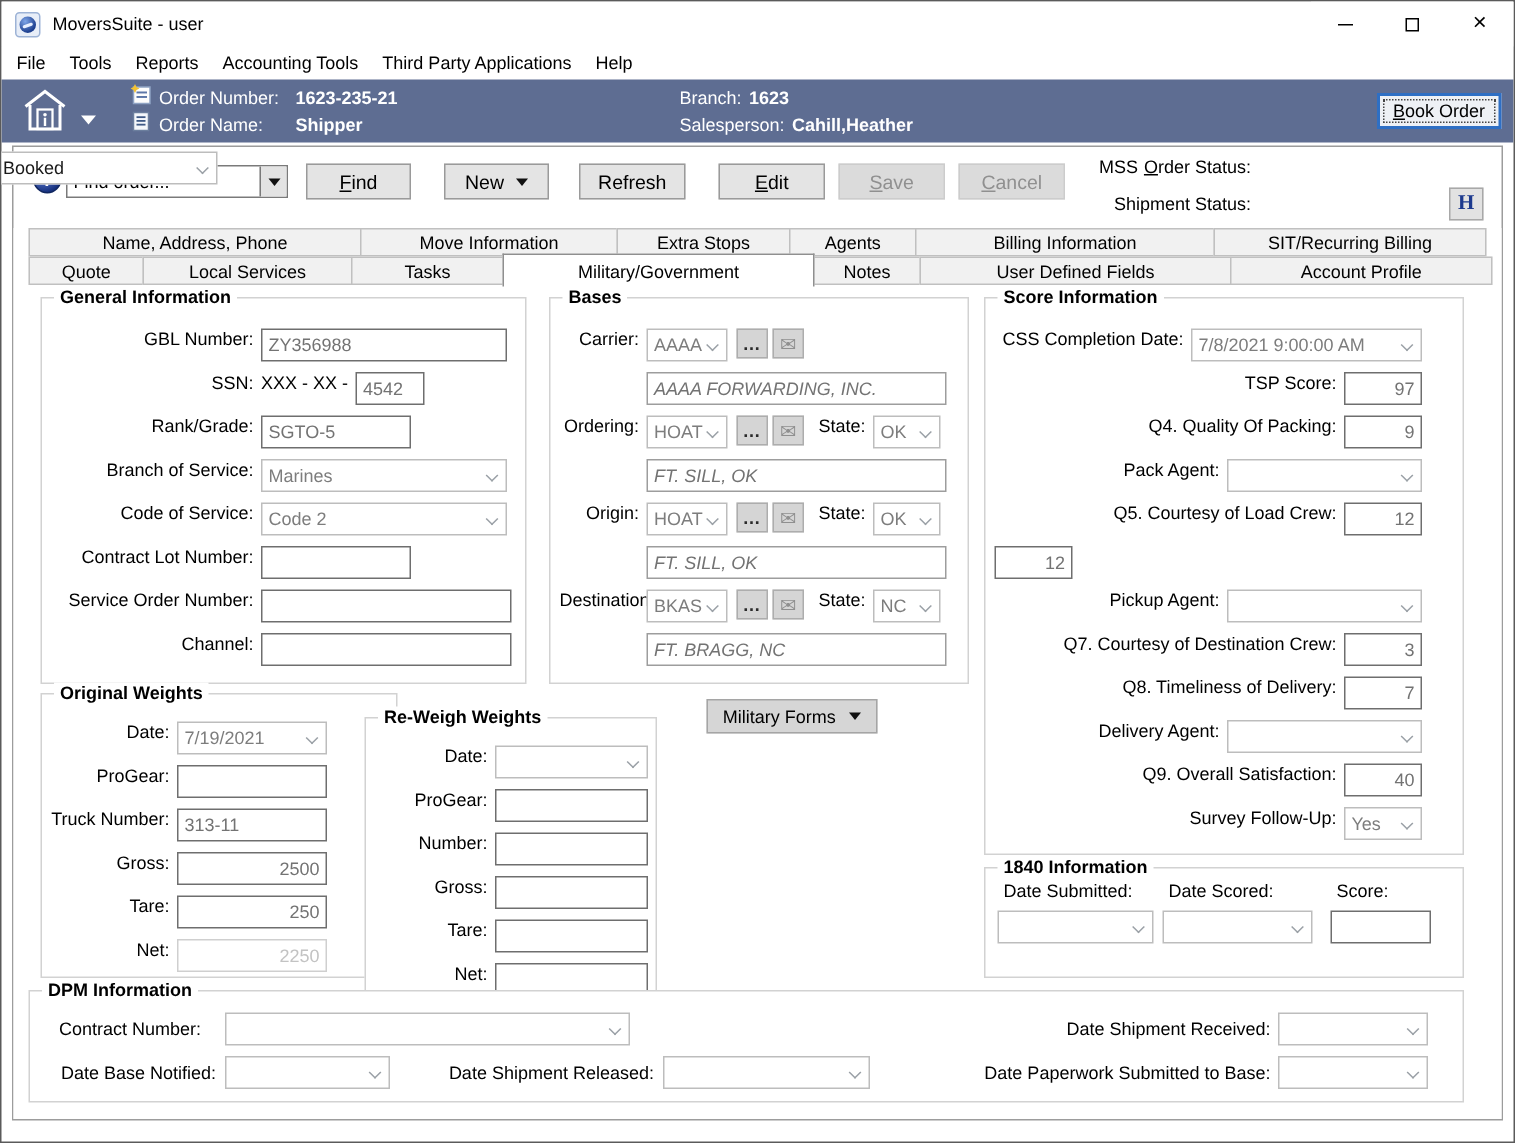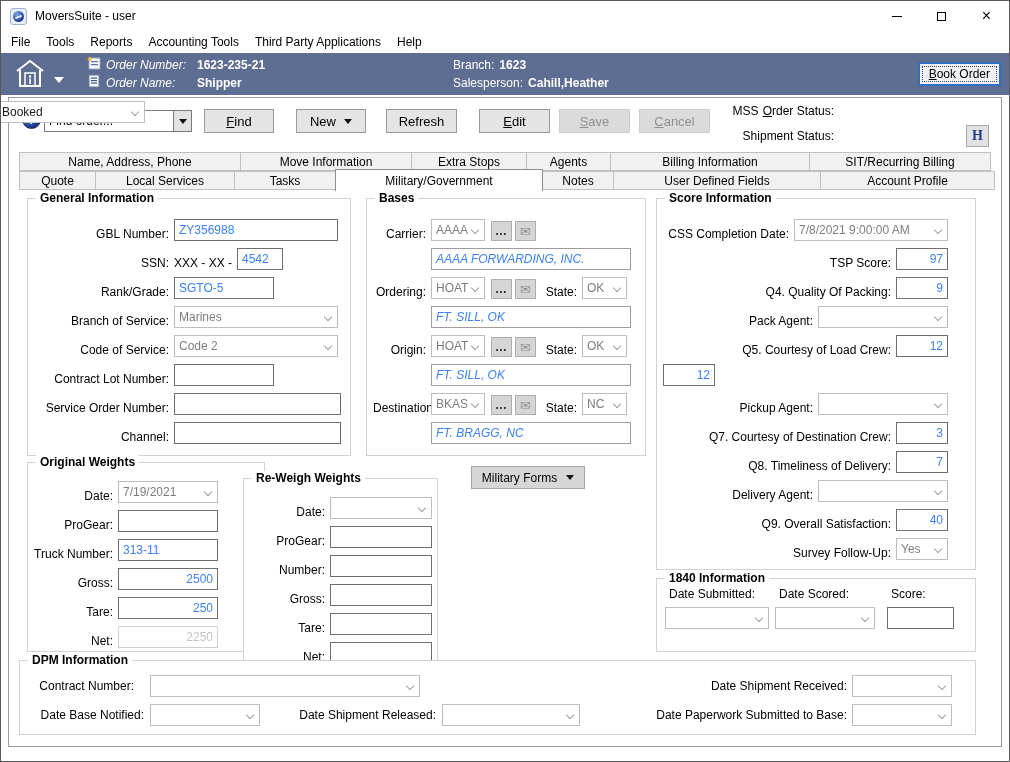--- a/index.html
+++ b/index.html
@@ -20,21 +20,21 @@
   
   .menubar { height:22px; flex:none; display:flex; align-items:center; padding-left:2px; background:#fff; }
   .menu-item { padding:3px 8px; }
 
   
   .orderbar { height:42px; flex:none; background:#5e6d92; color:#fff; position:relative; }
   .home-group { position:absolute; left:12px; top:5px; display:flex; align-items:center; }
   .home-caret { width:0; height:0; border-left:5px solid transparent; border-right:5px solid transparent; border-top:6px solid #fff; margin-left:7px; margin-top:8px; }
   .order-fields { position:absolute; left:86px; top:4px; display:flex; flex-direction:column; gap:3px; }
   .of-row { display:flex; align-items:center; gap:5px; height:15px; }
-  .of-label { width:86px;font-style:italic; }
+  .of-label { width:86px; }
   .of-value { font-weight:bold; }
   .branch-fields { position:absolute; left:452px; top:4px; display:flex; flex-direction:column; gap:3px; }
   .bf-row { display:flex; align-items:center; gap:5px; height:15px; }
   .book-order { position:absolute; right:8px; top:9px; height:24px; padding:0 9px; background:#eef1f5; border:2px solid #2e6fc4; color:#000; font-size:12px; display:flex; align-items:center; outline:1px dotted #444; outline-offset:-5px; }
   .u1 { display:inline-block; }
   .u1::first-letter { text-decoration:underline; }
   .mini-doc-icon { display:inline-block; }
 
   
   .mainpanel { margin:2px 7px 0; height:650px; flex:none; border:1px solid #9c9c9c; background:#fff; display:flex; flex-direction:column; }
@@ -59,25 +59,25 @@
   .tabstrip { flex:none; padding-left:10px; background:#fff; position:relative; z-index:2; }
   .tabrow { display:flex; height:19px; }
   .tab { flex:none; border:1px solid #c0c0c0; background:#f1f1f1; display:flex; align-items:center; justify-content:center; margin-right:-1px; white-space:nowrap; position:relative; }
   .tab.active { background:#fff; border-color:#8f8f8f; border-bottom:none; height:22px; margin-top:-2px; z-index:3; }
 
   
   .content { flex:1; position:relative; background:#fff; }
   .gb { position:absolute; border:1px solid #d2d2d2; background:#fff; }
   .gb-legend { position:absolute; top:-8px; left:8px; background:#fff; padding:0 4px; font-weight:bold; white-space:nowrap; }
   .gb-pad { padding-top:20px; }
-  .frow { display:flex; align-items:flex-end; height:22px; margin-bottom:7px; padding-left:6px; }
+  .frow { display:flex; align-items:flex-start; height:22px; margin-bottom:7px; padding-left:6px; }
   .lbl { text-align:right; padding-right:5px; flex:none; white-space:nowrap; }
   .fill-lbl { flex:1; text-align:right; padding-right:5px; white-space:nowrap; }
 
-  .tb { height:22px; border:1px solid #6e6e6e; background:#fff; padding:0 4px; display:flex; align-items:center; color:#3b82f6; flex:none; overflow:hidden; white-space:nowrap; }
+  .tb { height:22px; border:1px solid #6e6e6e; background:#fff; padding:0 4px; display:flex; align-items:center; color:#737373; flex:none; overflow:hidden; white-space:nowrap; }
   .tb.right { justify-content:flex-end; }
   .tb.dis { border-color:#cfcfcf; color:#c3c3c3; }
   .tb.name { font-style:italic; border-color:#9d9d9d; }
   .cmb { height:22px; border:1px solid #bdbdbd; background:#fff; padding:0 18px 0 4px; position:relative; display:flex; align-items:center; color:#7d7d7d; flex:none; overflow:hidden; white-space:nowrap; }
   .cmb.dark-text { color:#1a1a1a; }
   .chev { position:absolute; right:6px; top:7px; width:6px; height:6px; border-right:1px solid #9aa0a6; border-bottom:1px solid #9aa0a6; transform:rotate(45deg); }
   .mini-btn { width:21px; height:20px; background:#d5d5d5; border:1px solid #adadad; display:flex; align-items:center; justify-content:center; font-size:12px; color:#2a2a2a; flex:none; }
   .mini-btn.mail { color:#8f8f8f; font-size:13px; }
   .dots { letter-spacing:1px; line-height:8px; font-weight:bold; }
   .ssn-mask { padding-right:5px; white-space:nowrap; }

